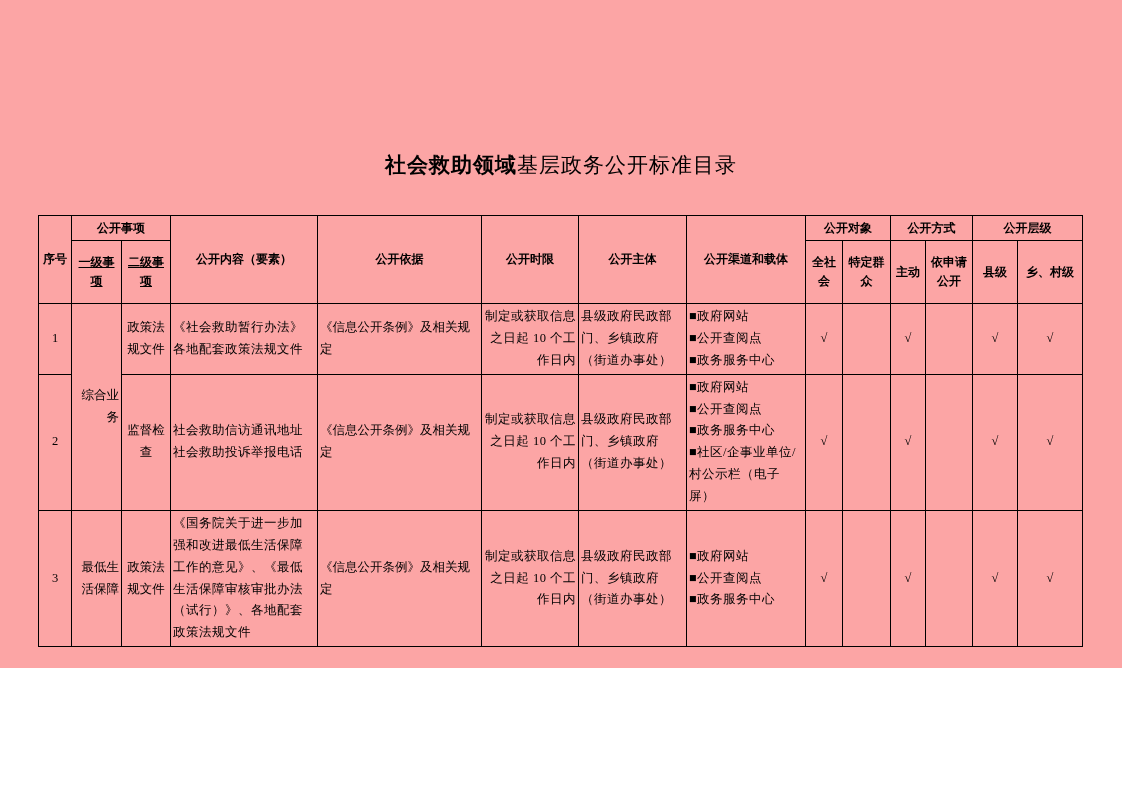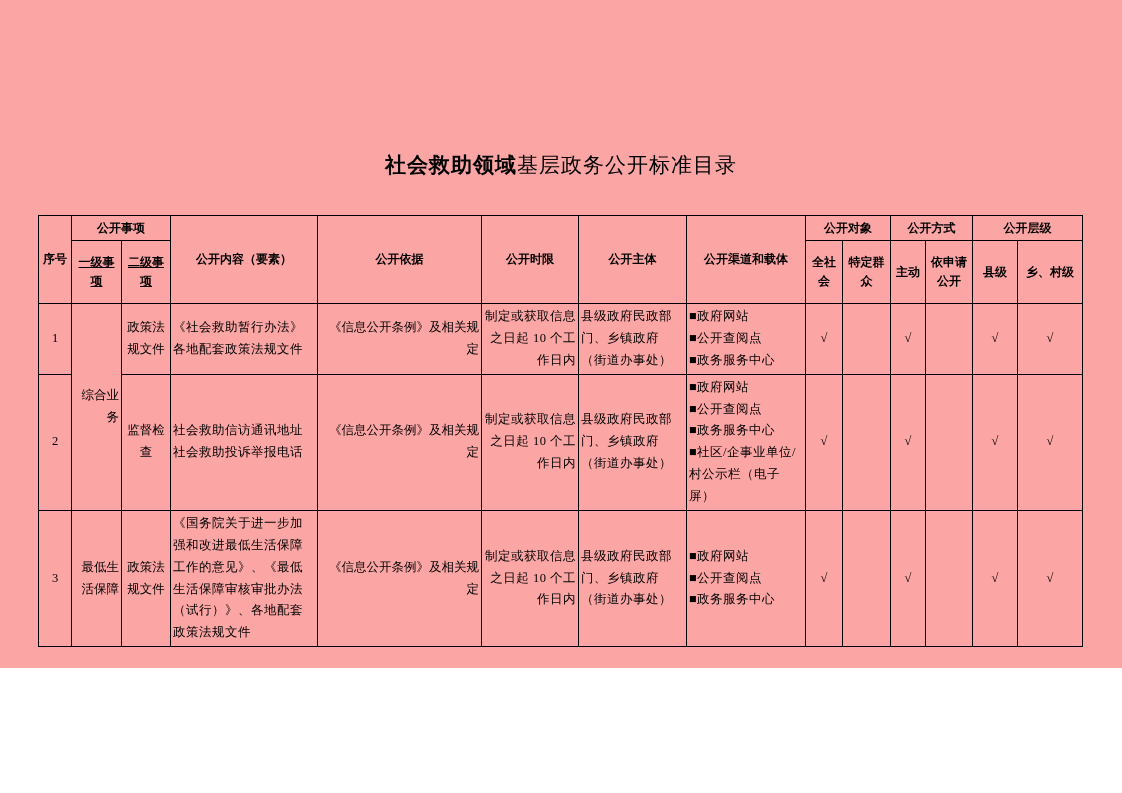--- a/index.html
+++ b/index.html
@@ -34,21 +34,21 @@
   .th-seq{padding:0 9px;margin-left:25px;}
   .th-lv{padding:0 11px;text-decoration:underline;}
   .th-v1{padding:0 10px;line-height:1.6;}   
   .th-v2{padding:0 9px;line-height:1.6;}    
   .th-town{padding:0 14px;line-height:1.6;}
   .c{text-align:center;}
   .l{text-align:left;padding:3px 6px;letter-spacing:0.5px;}
   .tl{text-align:right;padding:2px 4px;letter-spacing:0.5px;}
   .lv1{padding:0 11px;text-align:right;}
   .lv2{padding:0 11px;text-align:center;}
-  .basis{text-align:right;letter-spacing:0;padding:1px 2px;}
+  .basis{text-align:left;letter-spacing:0;padding:1px 2px;}
   .ch{line-height:1.7;}
   .chk{font-size:13px;text-align:center;}
 </style>
 </head>
 <body>
 
 <div class="page">
 
   <div class="doc-title">
     <span class="t-bold">社会救助领域</span><span>基层政务公开标准目录</span>

